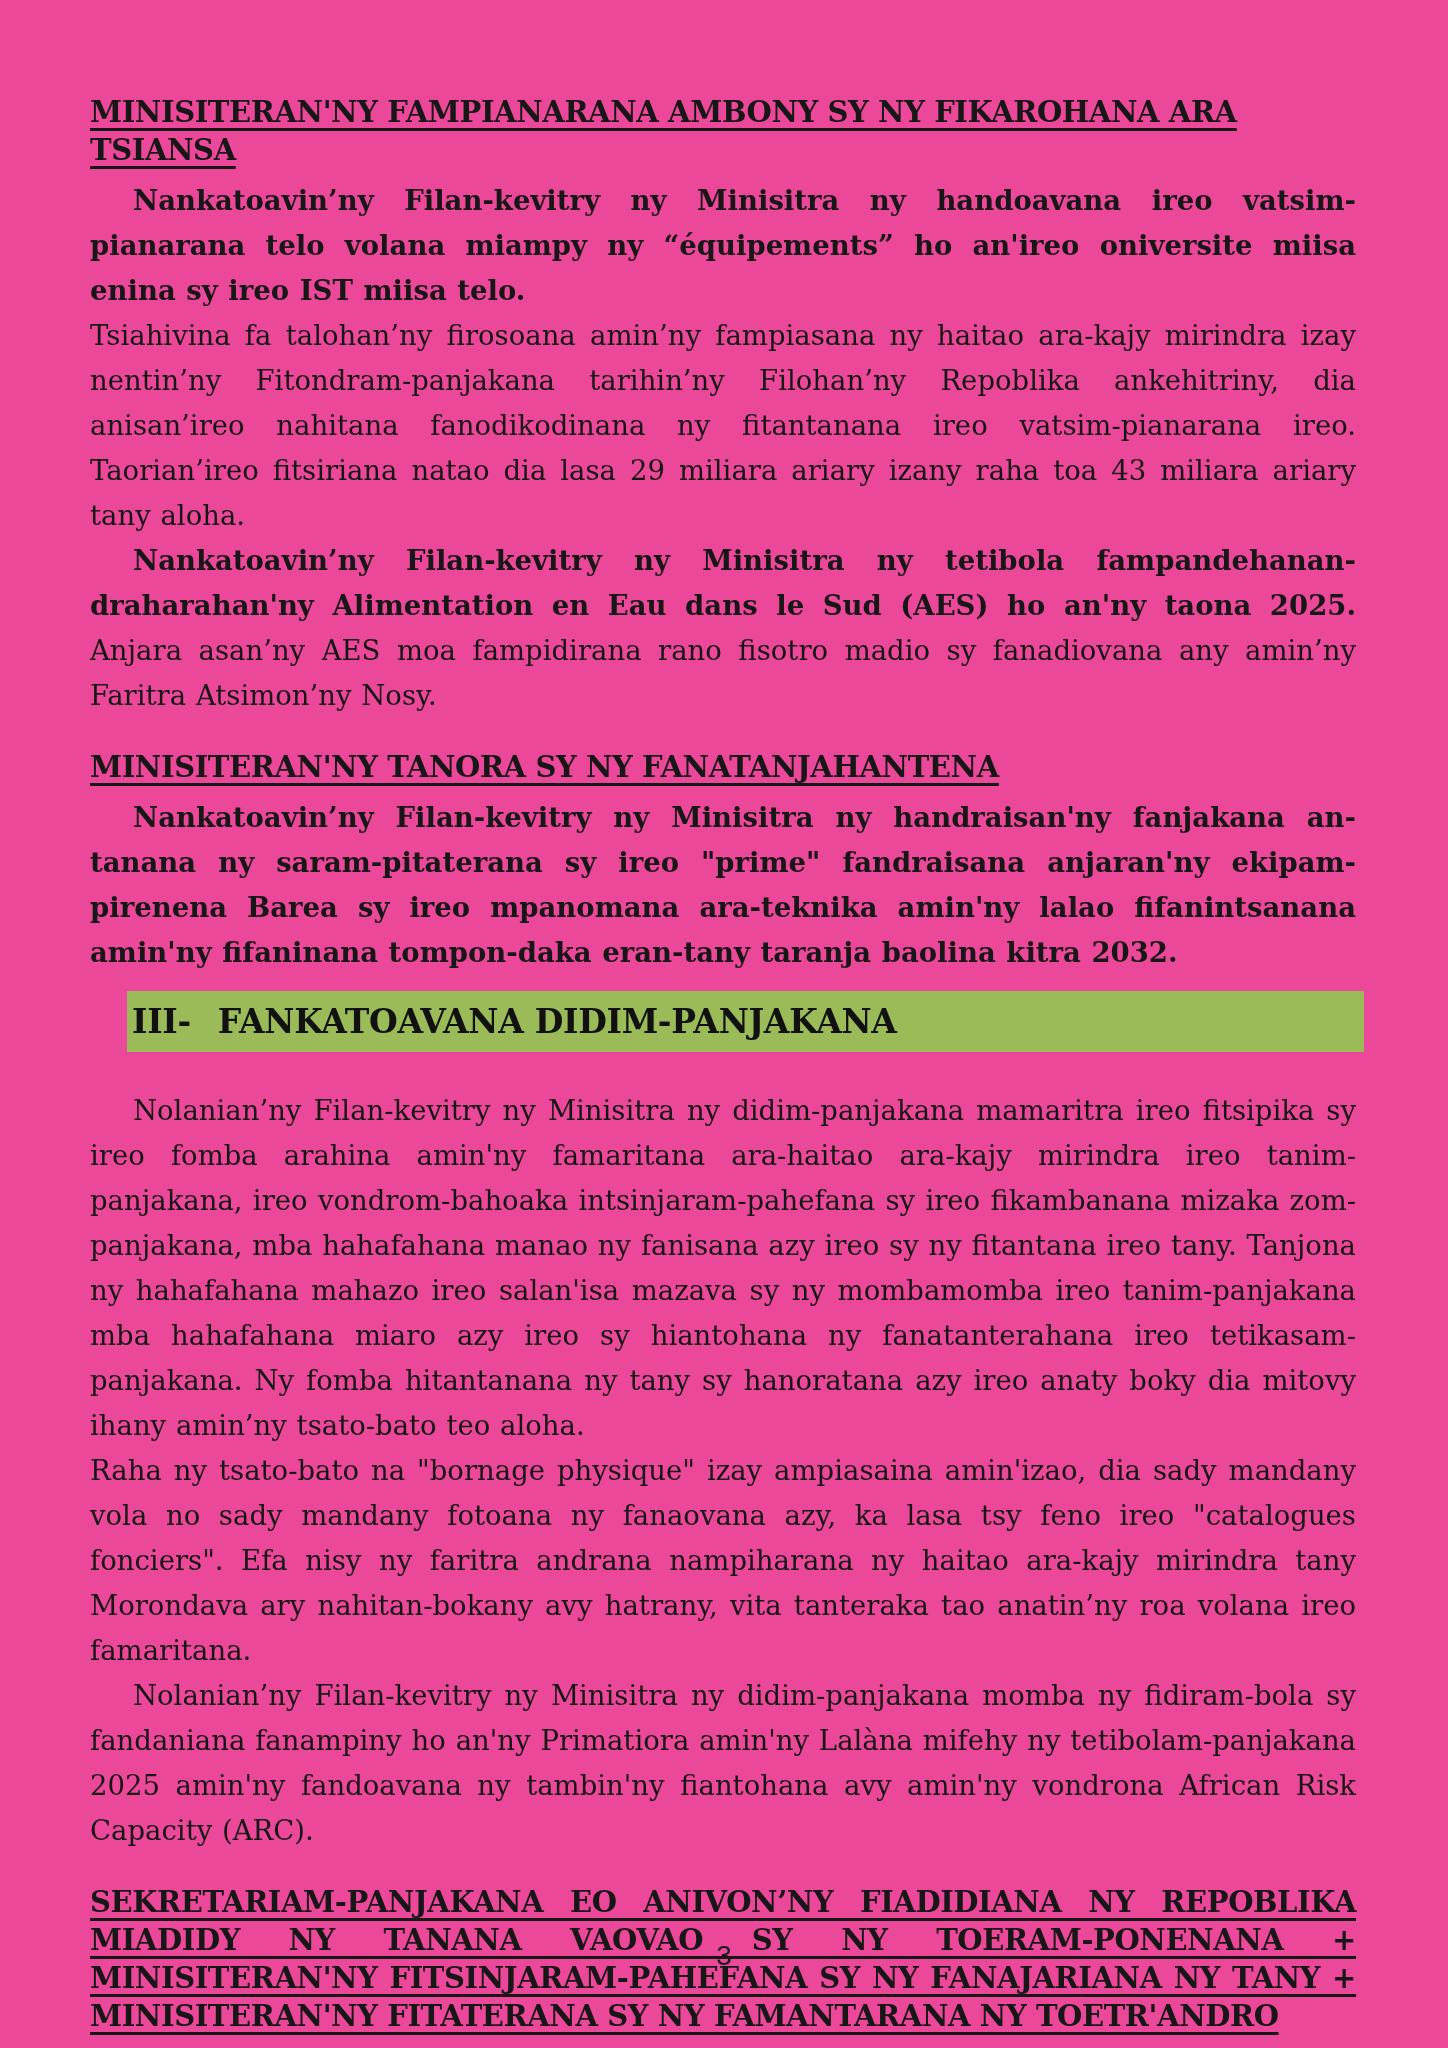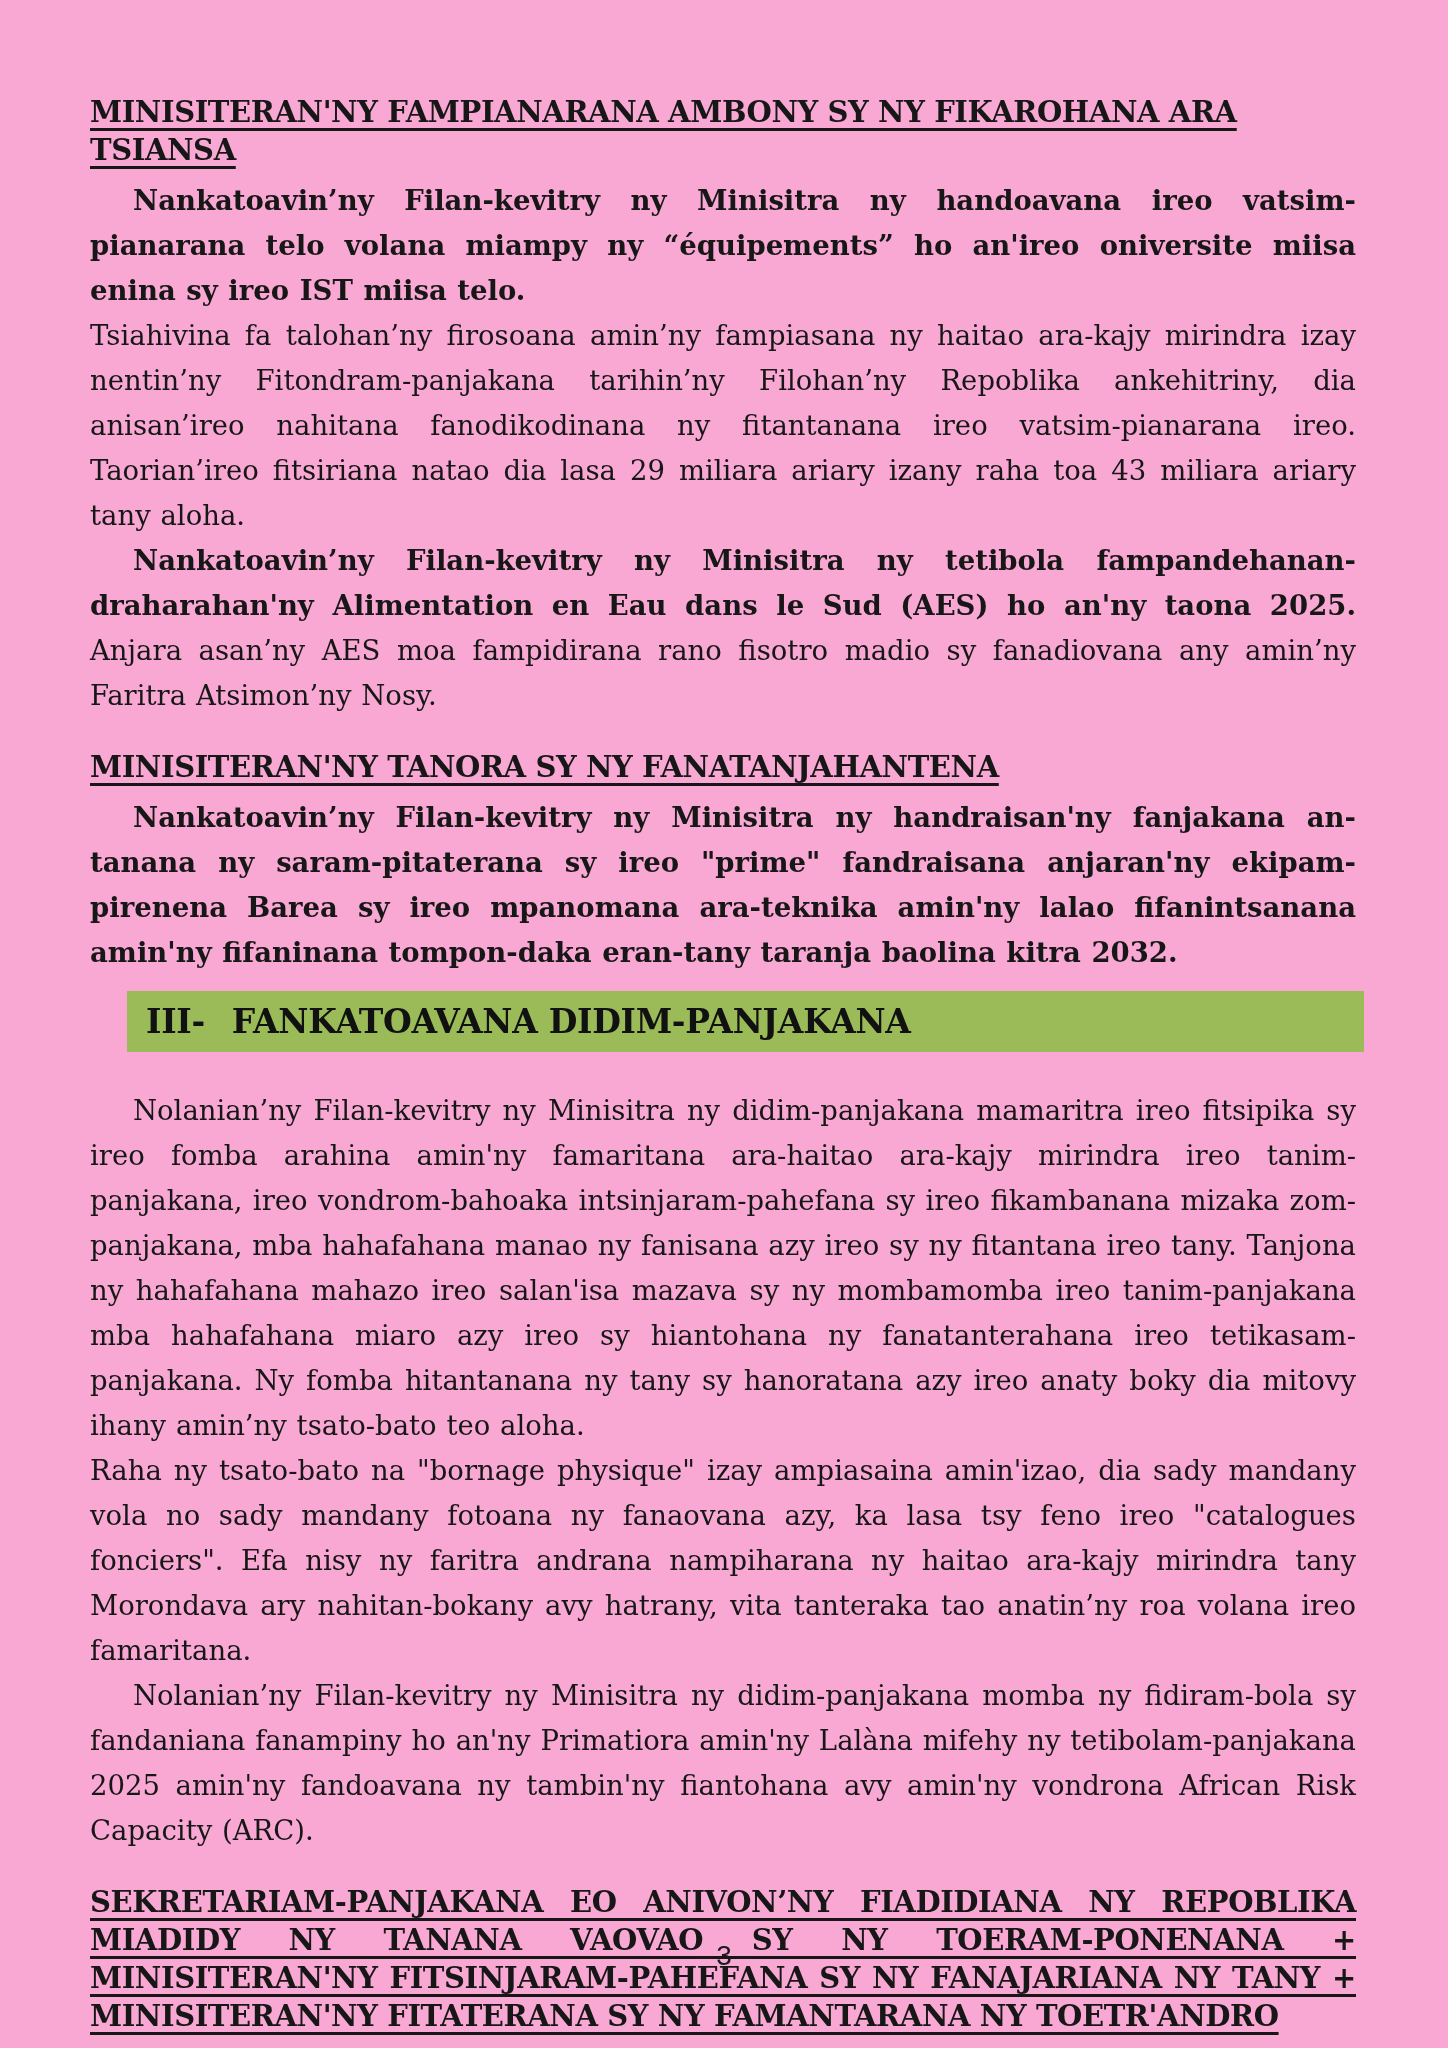--- a/index.html
+++ b/index.html
@@ -4,21 +4,21 @@
 <style>
   html, body {
     margin: 0;
     padding: 0;
     background: #ffffff;
   }
   .page {
     position: relative;
     width: 1448px;
     height: 2048px;
-    background: #f9a8d4;
+    background: #ec4899;
     overflow: hidden;
     font-family: "DejaVu Serif", "Liberation Serif", serif;
     color: #171717;
   }
   .content {
     position: absolute;
     left: 90px;
     top: 93px;
     width: 1266px;
   }
@@ -45,21 +45,21 @@
   }
   .para.bold { font-weight: bold; }
   .para .lead { font-weight: bold; }
   .indent { text-indent: 43px; }
   .banner {
     box-sizing: border-box;
     margin: 16px 0 36px 37px;
     width: 1237px;
     height: 61px;
     line-height: 61px;
-    padding-left: 19px;
+    padding-left: 5px;
     font-weight: bold;
     font-size: 33px;
     letter-spacing: -0.3px;
     color: #111111;
     white-space: nowrap;
   }
   .banner .banner-title { margin-left: 27px; }
   .footer {
     position: absolute;
     left: 0;

